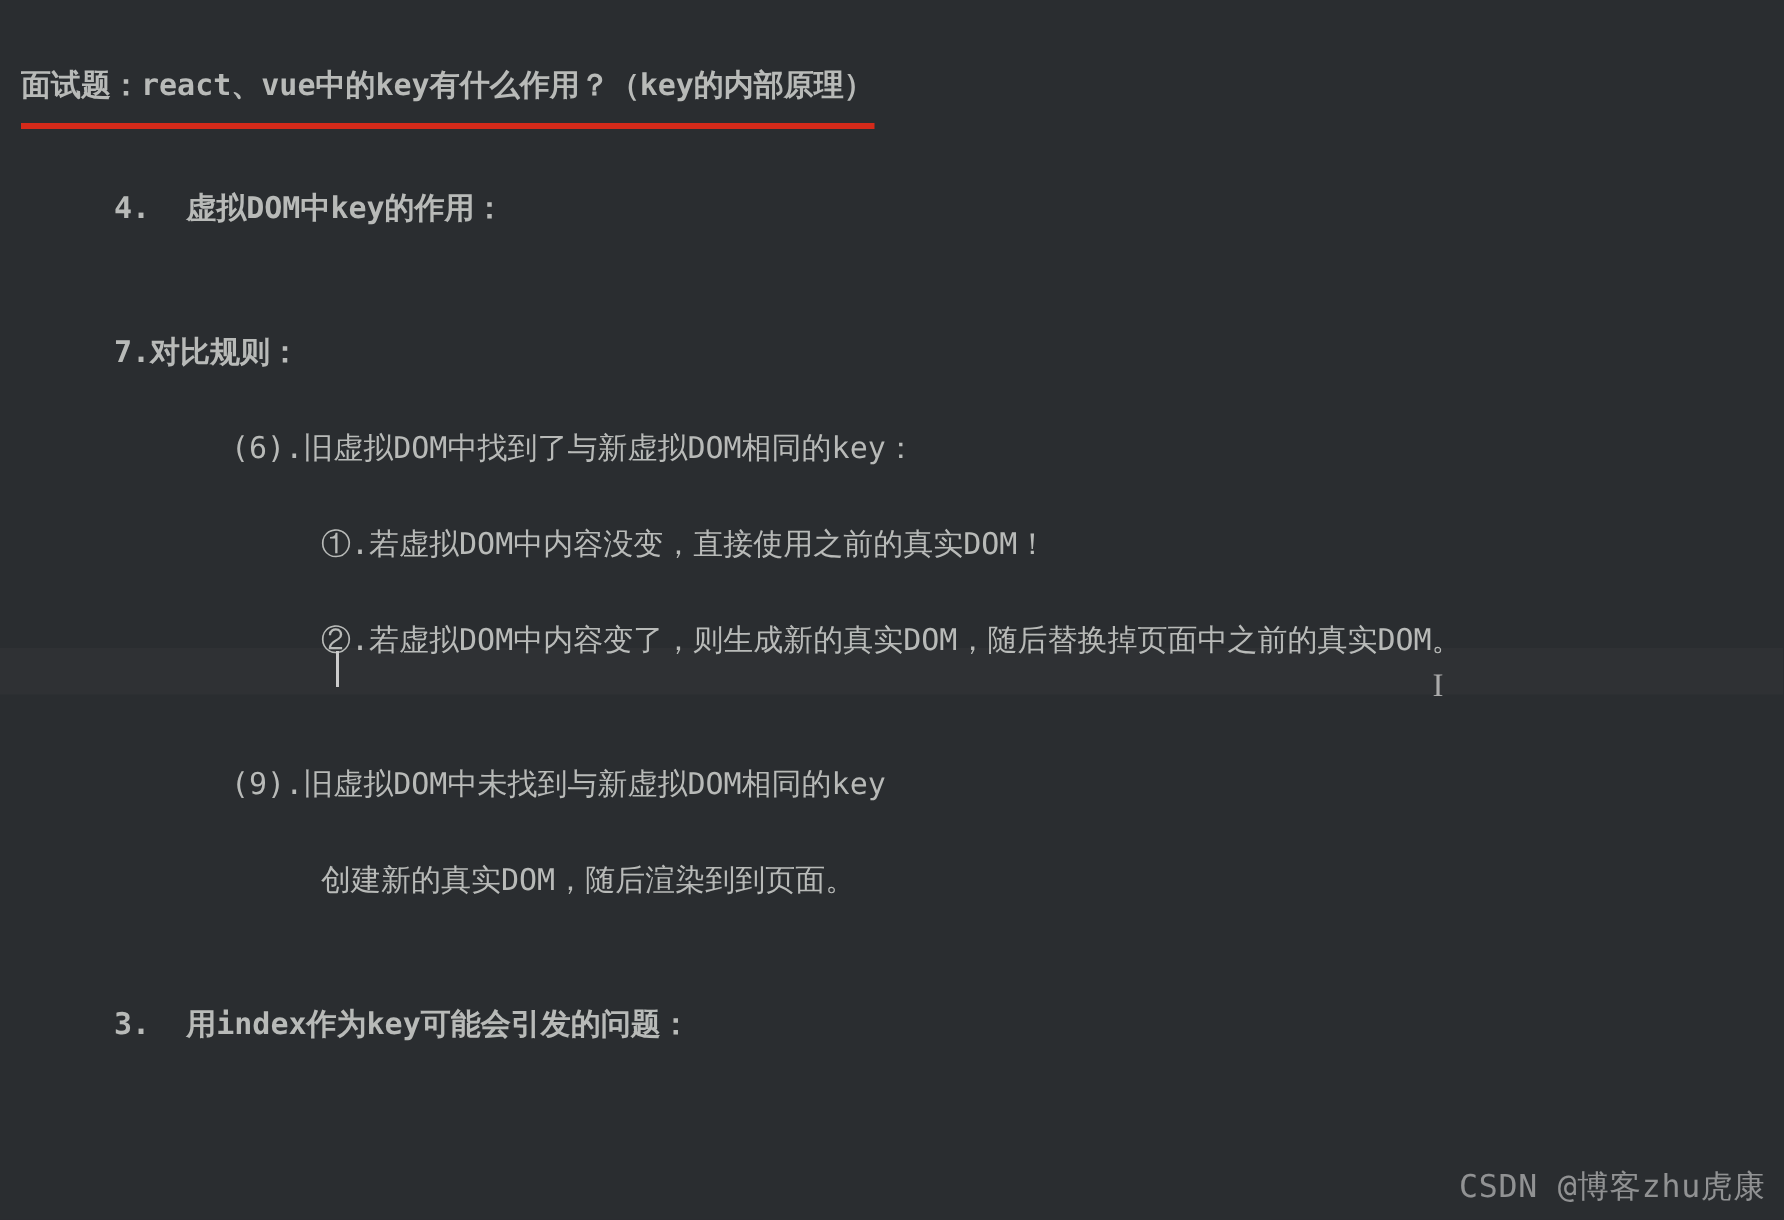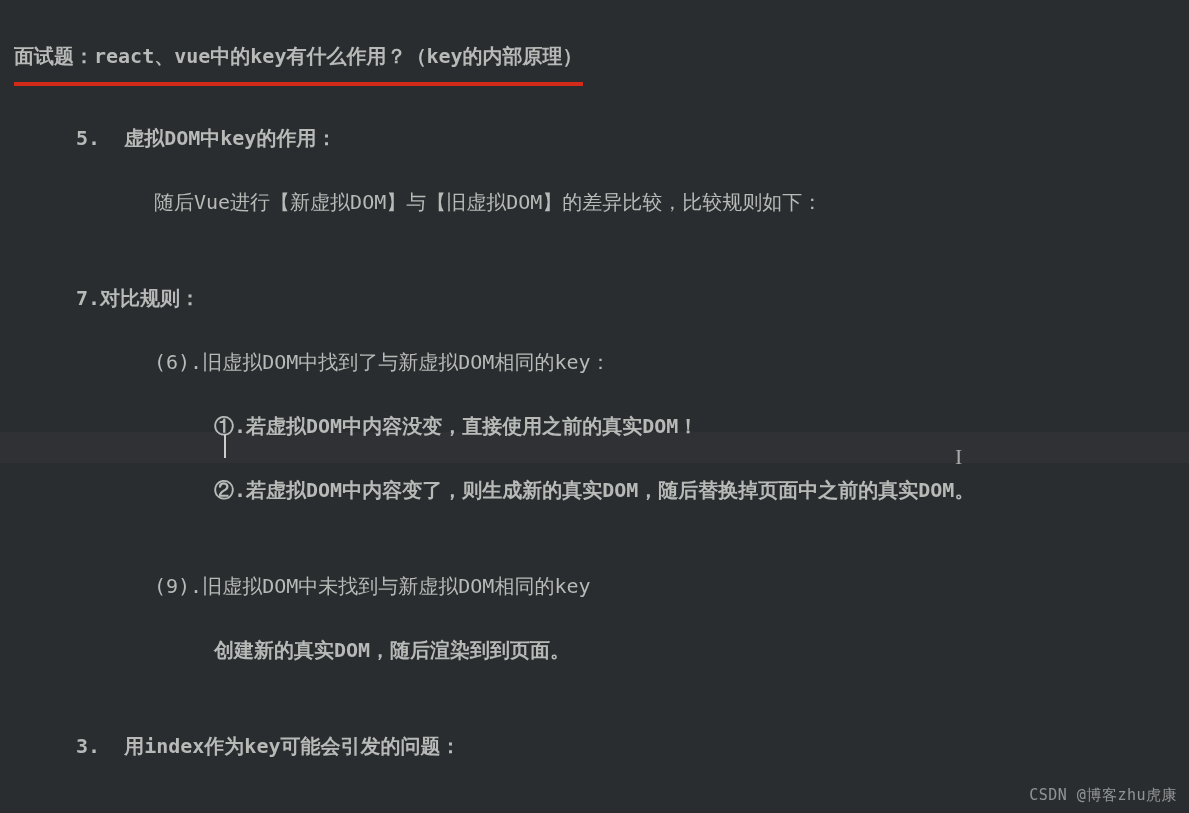--- a/index.html
+++ b/index.html
@@ -22,21 +22,21 @@
   .title-wrap {
     display: inline-block;
     border-bottom: 4px solid #d42a1a;
     padding-bottom: 10px;
     margin-bottom: 4px;
   }
   .b { font-weight: 600; }
   .line { display: block; }
   .ind1 { padding-left: 62px; }
   .ind2 { padding-left: 140px; }
-  .ind3 { padding-left: 200px; font-weight: bold; }
+  .ind3 { padding-left: 200px; }
   .cursor-highlight {
     position: absolute;
     left: 0;
     top: 432px;
     width: 100%;
     height: 31px;
     background: rgba(255,255,255,0.025);
     pointer-events: none;
   }
   .text-caret {
@@ -53,38 +53,37 @@
     top: 444px;
     color: #aaa;
     font-size: 22px;
     pointer-events: none;
     font-family: serif;
   }
   .watermark {
     position: absolute;
     right: 12px;
     bottom: 8px;
-    font-size: 15px;
+    font-size: 21px;
     color: rgba(230,230,230,0.55);
     letter-spacing: 0.5px;
     pointer-events: none;
   }
 </style>
 </head>
 <body>
 
 <div class="cursor-highlight"></div>
 <div class="text-caret"></div>
 <div class="ibeam">I</div>
 
 <div class="content">
 <span class="title-wrap b">面试题：react、vue中的key有什么作用？（key的内部原理）</span>
 
-<span class="line ind1 b">5.  虚拟DOM中key的作用：</span>
-<span class="line ind2">随后Vue进行【新虚拟DOM】与【旧虚拟DOM】的差异比较，比较规则如下：</span>
+<span class="line ind1 b">4.  虚拟DOM中key的作用：</span>
 
 <span class="line ind1 b">7.对比规则：</span>
 <span class="line ind2">(6).旧虚拟DOM中找到了与新虚拟DOM相同的key：</span>
 <span class="line ind3">①.若虚拟DOM中内容没变，直接使用之前的真实DOM！</span>
 <span class="line ind3">②.若虚拟DOM中内容变了，则生成新的真实DOM，随后替换掉页面中之前的真实DOM。</span>
 
 <span class="line ind2">(9).旧虚拟DOM中未找到与新虚拟DOM相同的key</span>
 <span class="line ind3">创建新的真实DOM，随后渲染到到页面。</span>
 
 <span class="line ind1 b">3.  用index作为key可能会引发的问题：</span>

